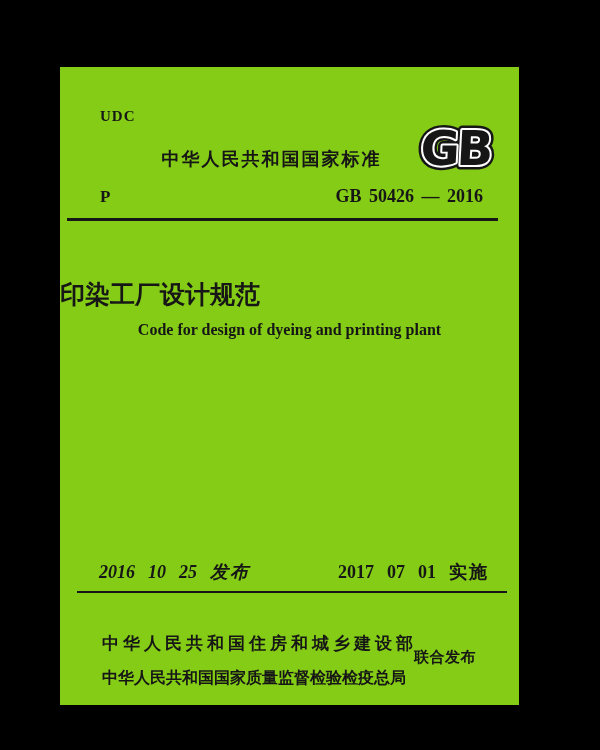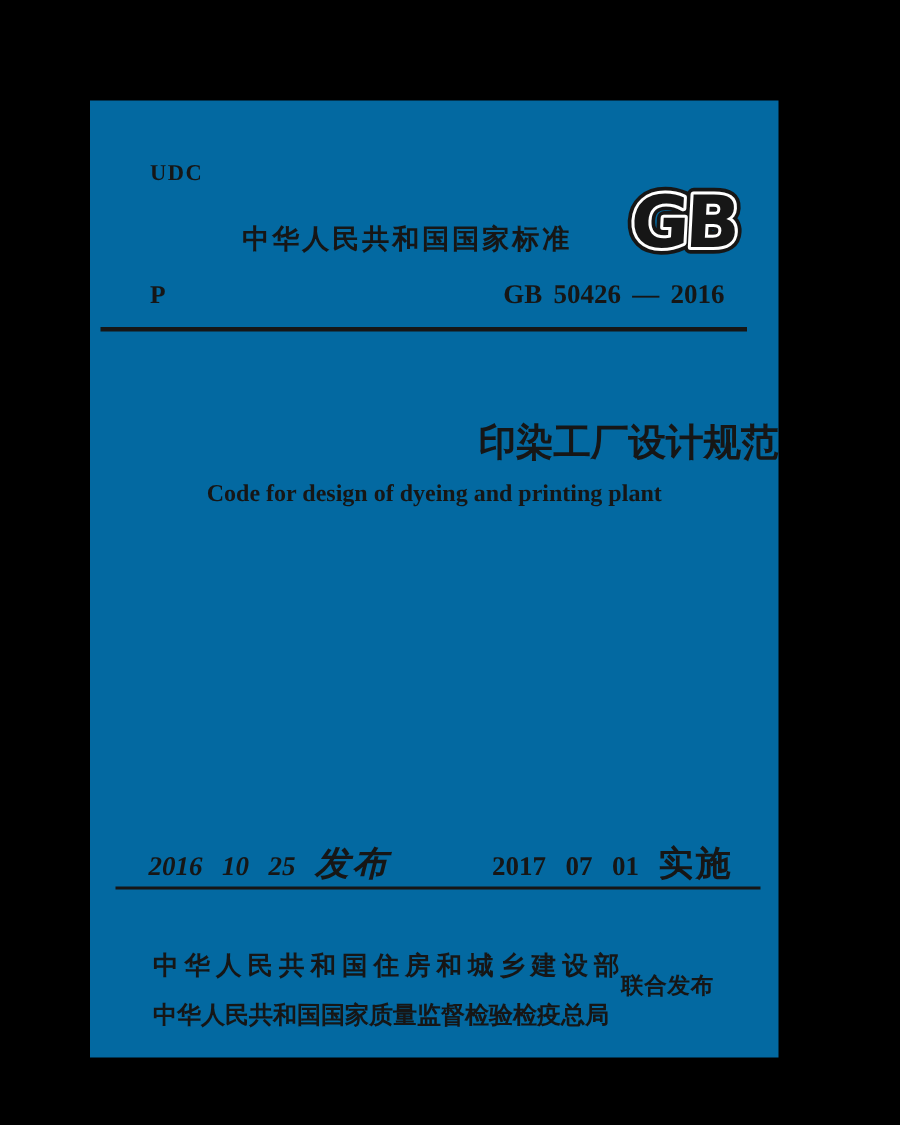--- a/index.html
+++ b/index.html
@@ -13,21 +13,21 @@
     position: relative;
     overflow: hidden;
     font-family: "Liberation Serif", serif;
   }
   .paper {
     position: absolute;
     left: 60px;
     top: 67px;
     width: 459px;
     height: 638px;
-    background: #0369a1;
+    background: #84cc16;
     color: #161616;
   }
   .abs { position: absolute; }
 
   .udc {
     left: 40px; top: 41px;
     font-family: "Liberation Serif", serif;
     font-weight: bold;
     font-size: 15px;
     letter-spacing: 1px;
@@ -61,21 +61,21 @@
     margin-left: 15px;
   }
   .rule-1 {
     left: 7px; top: 151px;
     width: 431px; height: 3px;
     background: #161616;
   }
   .title-cn {
     left: 0; top: 211px;
     width: 100%;
-    text-align: right;
+    text-align: left;
     font-family: "Liberation Serif", serif;
     font-weight: bold;
     font-size: 25px;
     letter-spacing: 0px;
   }
   .title-en {
     left: 0; top: 254px;
     width: 100%;
     text-align: center;
     font-family: "Liberation Serif", serif;
@@ -93,21 +93,21 @@
     display: flex;
     gap: 13px;
     font-family: "Liberation Serif", serif;
     font-weight: bold;
     font-size: 18px;
     align-items: baseline;
   }
   .date-group .cjk {
     font-family: "Liberation Sans", sans-serif;
     font-weight: bold;
-    font-size: 23px;
+    font-size: 18px;
     letter-spacing: 2px;
   }
   .date-issue { left: 39px; font-style: italic; }
   .date-impl  { right: 30px; }
   .rule-2 {
     left: 17px; top: 524px;
     width: 430px; height: 2px;
     background: #161616;
   }
   .publishers {

